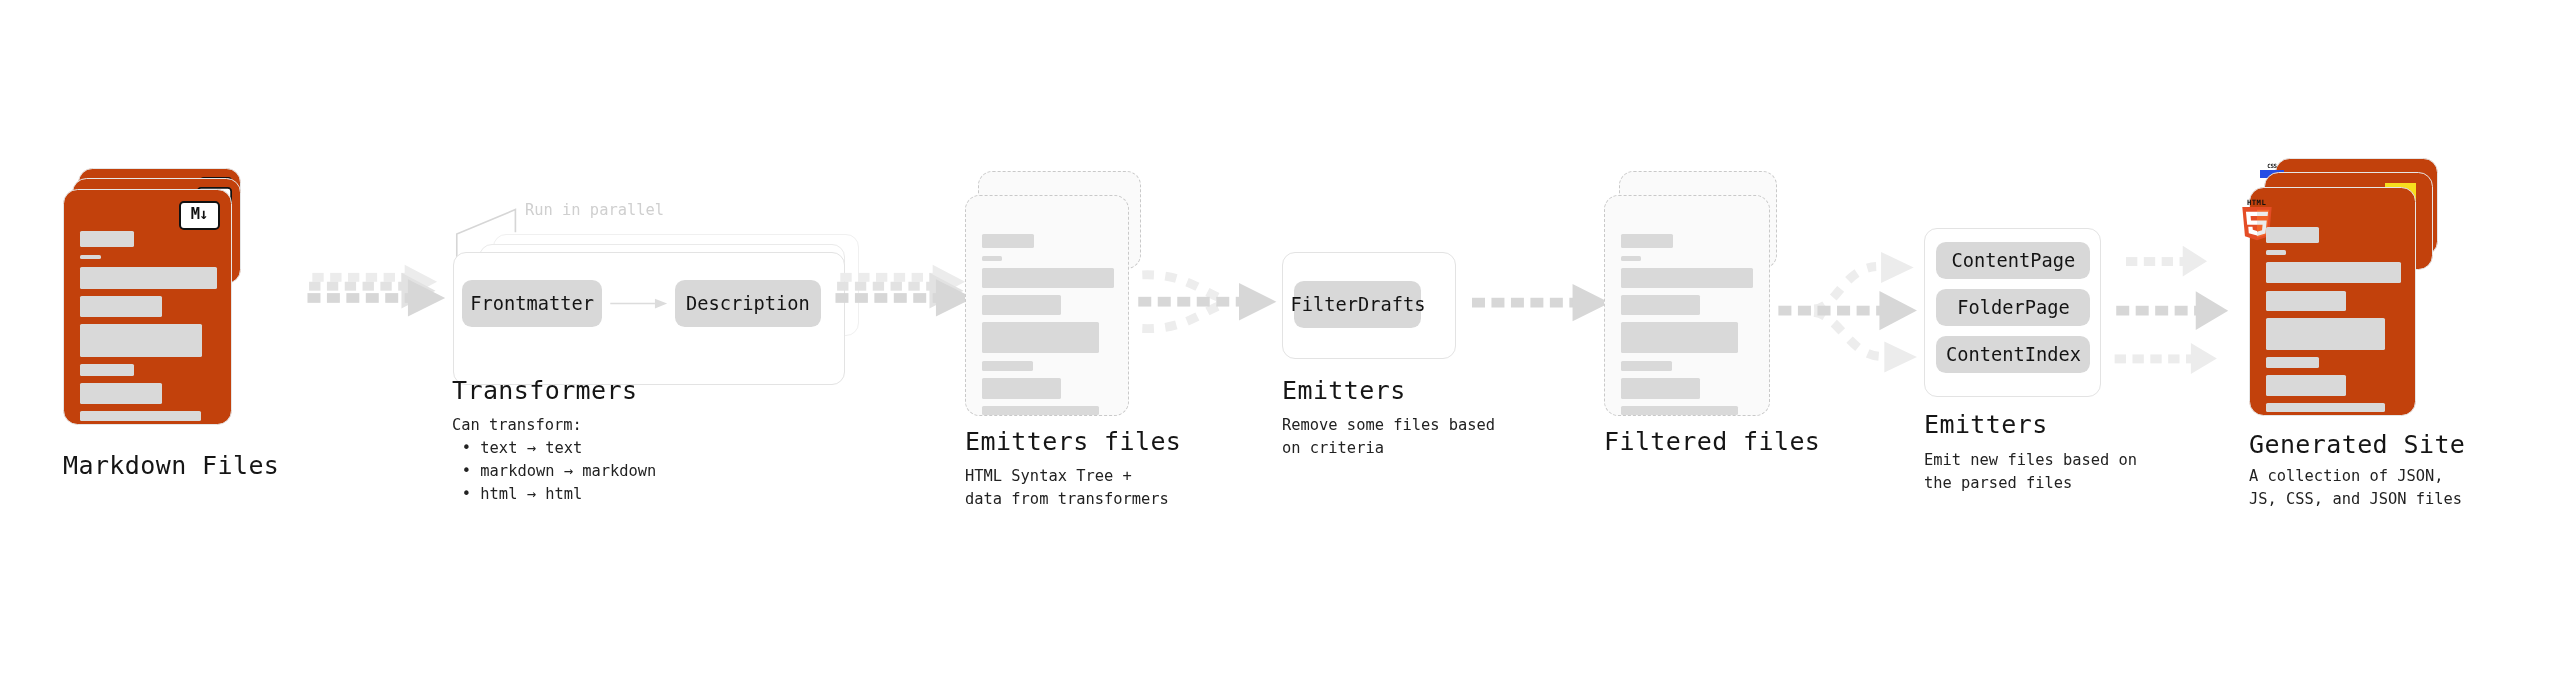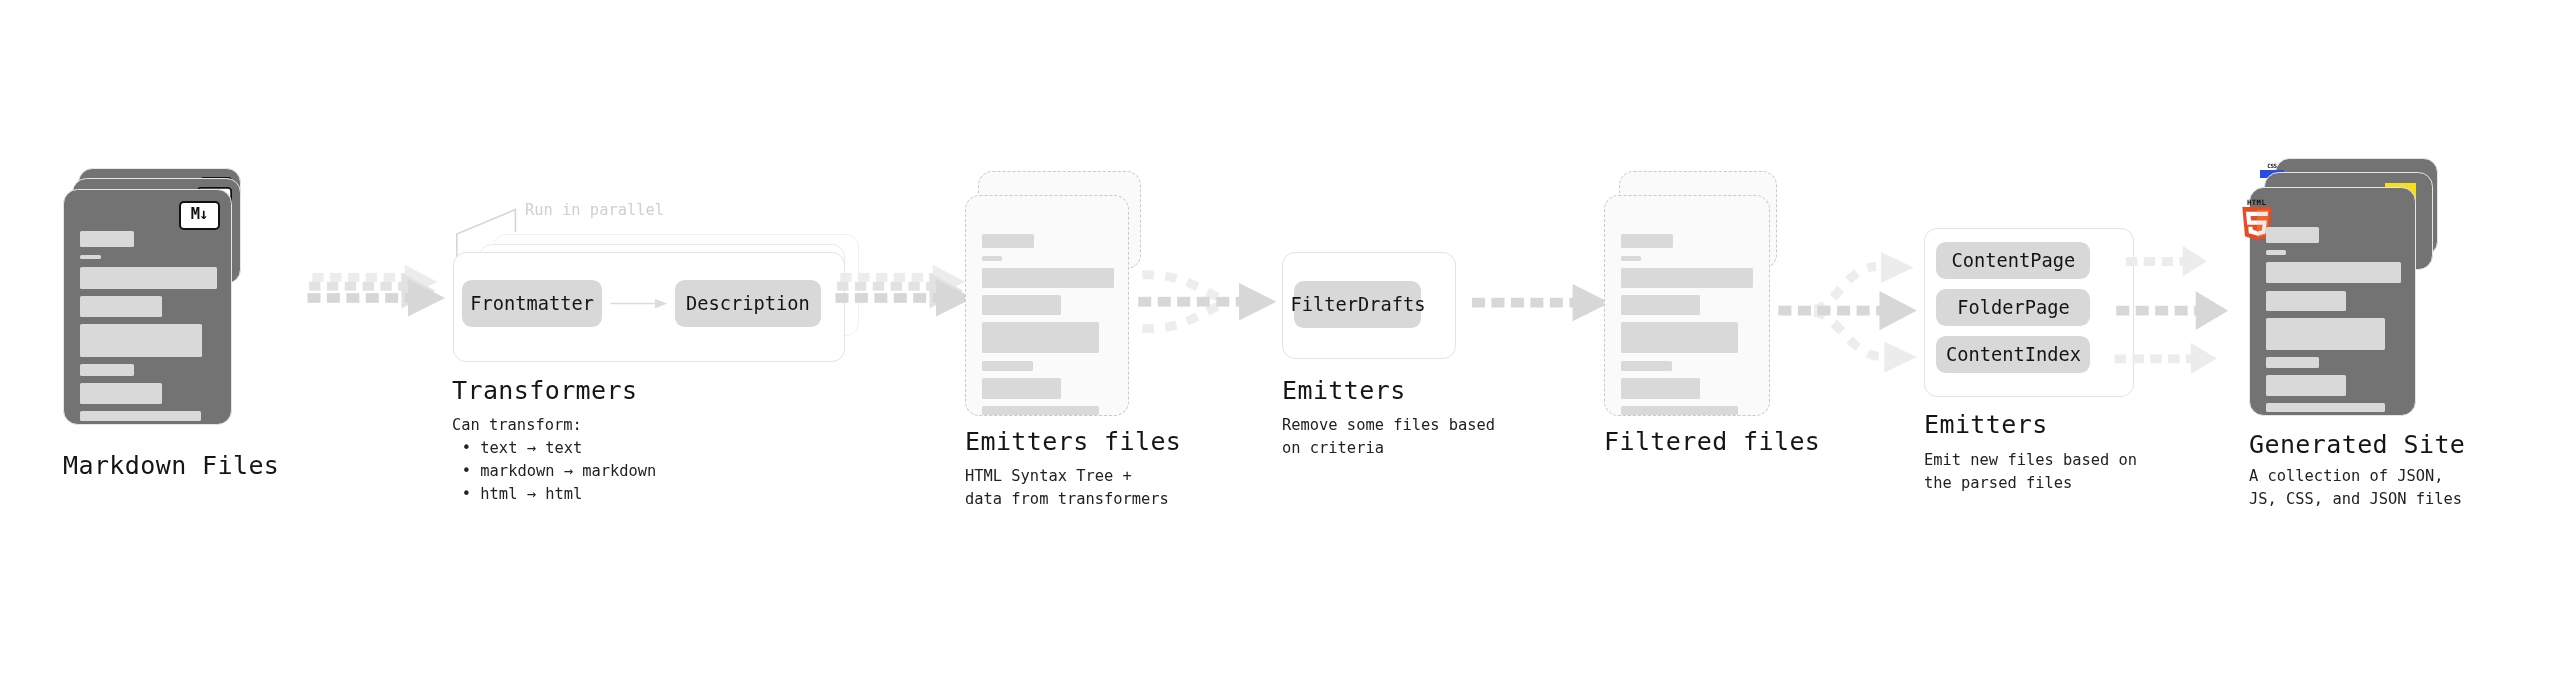--- a/index.html
+++ b/index.html
@@ -17,21 +17,21 @@
   .stage-title{
     font-size:25px;letter-spacing:0.4px;color:#151515;white-space:nowrap;
   }
   .stage-desc{
     font-size:15.4px;line-height:23px;color:#222222;white-space:pre-line;
   }
 
   
   .doc{
     position:absolute;
-    background:#737373;
+    background:#c2410c;
     border:1.6px solid #e6e6e6;
     border-radius:14.6px;
     box-sizing:border-box;
   }
   .doc.dashed{
     background:#fafafa;
     border:1.6px dashed #c9c9c9;
   }
   .doc .bars{position:absolute;left:16.3px;top:28px;right:16.3px;}
   .bar{background:#d9d9d9;border-radius:1.6px;margin-bottom:7.3px;}
@@ -161,21 +161,21 @@
 
     <div class="group faint2" style="left:479px;top:244px;width:366px;height:102px;">
       <div class="chip faint2" style="left:14.6px;top:34px;width:119px;height:49px;"></div>
       <div class="chip faint2" style="left:198px;top:34px;width:130px;height:49px;"></div>
       <svg class="abs" style="left:143px;top:54px;" width="49" height="13" viewBox="0 0 60 16">
         <line x1="0" y1="8" x2="44" y2="8" stroke="#e7e7e7" stroke-width="2"></line>
         <polygon points="44,2 58,8 44,14" fill="#e7e7e7"></polygon>
       </svg>
     </div>
 
-    <div class="group" style="left:453px;top:252px;width:392px;height:110px;">
+    <div class="group" style="left:453px;top:252px;width:392px;height:133px;">
       <div class="chip" style="left:8.1px;top:27px;width:140px;height:47px;">Frontmatter</div>
       <div class="chip" style="left:221px;top:27px;width:146px;height:47px;">Description</div>
       <svg class="abs" style="left:156px;top:44px;" width="59" height="13" viewBox="0 0 72 16">
         <line x1="0" y1="8" x2="55" y2="8" stroke="#dcdcdc" stroke-width="2"></line>
         <polygon points="55,2 70,8 55,14" fill="#dcdcdc"></polygon>
       </svg>
     </div>
 
     <div class="abs stage-title" style="left:452px;top:376px;">Transformers</div>
 
@@ -307,21 +307,21 @@
         <rect x="22" y="88" width="16" height="12"></rect>
       <rect x="46" y="88" width="16" height="12"></rect>
         <rect x="70" y="88" width="16" height="12"></rect>
       <rect x="94" y="88" width="16" height="12"></rect>
         <rect x="118" y="88" width="16" height="12"></rect>
       <polygon points="122,70 168,94 122,118"></polygon>
     </g>
   </svg>
 
   <div>
-    <div class="group" style="left:1924px;top:228px;width:210px;height:169px;">
+    <div class="group" style="left:1924px;top:228px;width:177px;height:169px;">
       <div class="chip" style="left:11.4px;top:13px;width:154px;height:37px;">ContentPage</div>
       <div class="chip" style="left:11.4px;top:60px;width:154px;height:37px;">FolderPage</div>
       <div class="chip" style="left:11.4px;top:107px;width:154px;height:37px;">ContentIndex</div>
     </div>
     <div class="abs stage-title" style="left:1924px;top:410px;">Emitters</div>
     <div class="abs" style="left:1924px;top:449px;">
       <div class="stage-desc">Emit new files based on</div>
       <div class="stage-desc">the parsed files</div>
     </div>
   </div>

